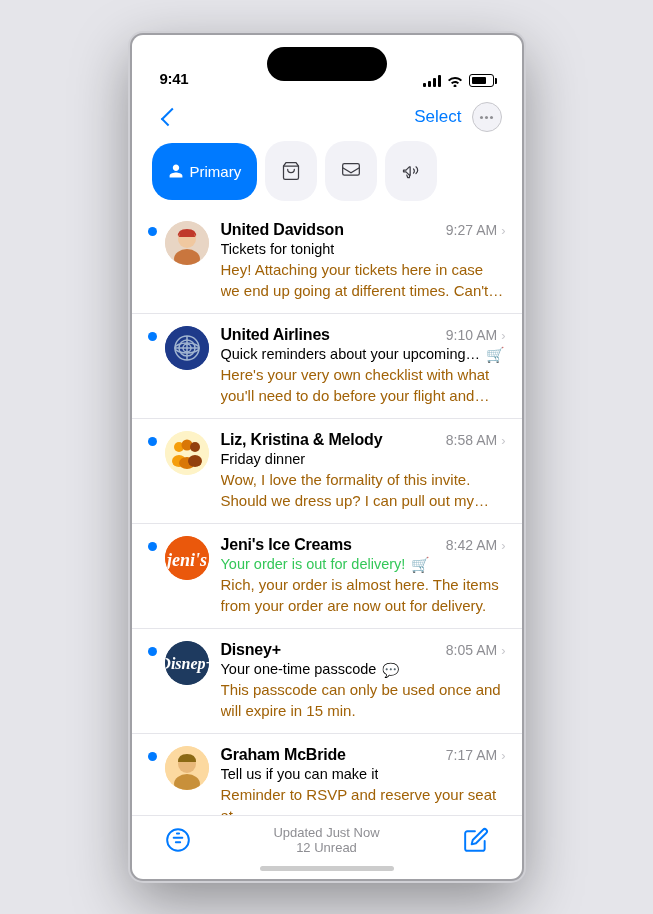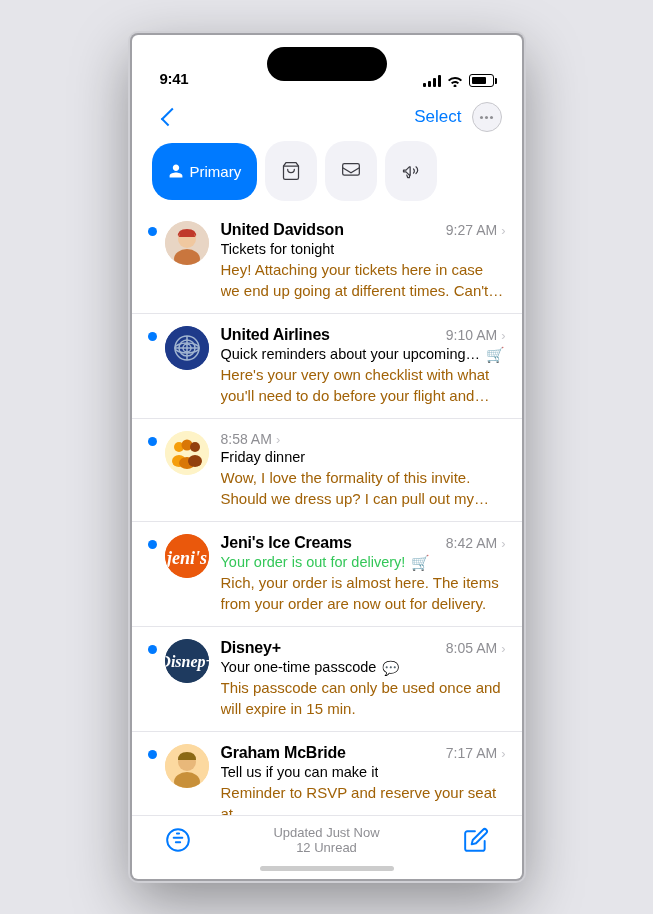--- a/index.html
+++ b/index.html
@@ -10,21 +10,21 @@
       justify-content: center;
       align-items: center;
       min-height: 100vh;
       font-family: -apple-system, 'SF Pro Display', 'SF Pro Text', 'Helvetica Neue', sans-serif;
     }
 
     .phone-frame {
       width: 390px;
       height: 844px;
       background: #ffffff;
-      border-radius: 6px;
+      border-radius: 11px;
       position: relative;
       box-shadow:
         0 0 0 2px #a0a0a5,
         0 0 0 4px #d0d0d5,
         0 20px 60px rgba(0,0,0,0.4);
       overflow: hidden;
     }
 
     
     .dynamic-island {
@@ -540,20 +540,21 @@
             <circle cx="14" cy="16" r="5" fill="#f59e0b"></circle>
             <circle cx="22" cy="14" r="5.5" fill="#d97706"></circle>
             <circle cx="30" cy="16" r="5" fill="#92400e"></circle>
             <ellipse cx="14" cy="30" rx="7" ry="6" fill="#f59e0b"></ellipse>
             <ellipse cx="22" cy="32" rx="8" ry="6" fill="#d97706"></ellipse>
             <ellipse cx="30" cy="30" rx="7" ry="6" fill="#92400e"></ellipse>
           </svg>
         </div>
         <div class="email-body">
           <div class="email-header-row">
+            <span class="email-sender">Liz, Kristina &amp; Melody</span>
             <div class="email-time-row">
               <span class="email-time">8:58 AM</span>
               <span class="email-chevron">›</span>
             </div>
           </div>
           <div class="subject-row">
             <span class="email-subject">Friday dinner</span>
           </div>
           <p class="email-preview">Wow, I love the formality of this invite. Should we dress up? I can pull out my prom dress…</p>
         </div>

